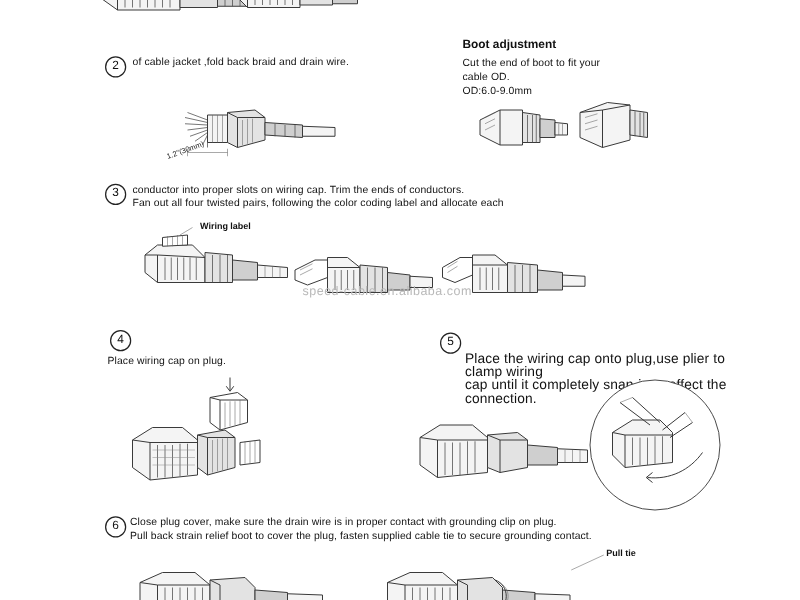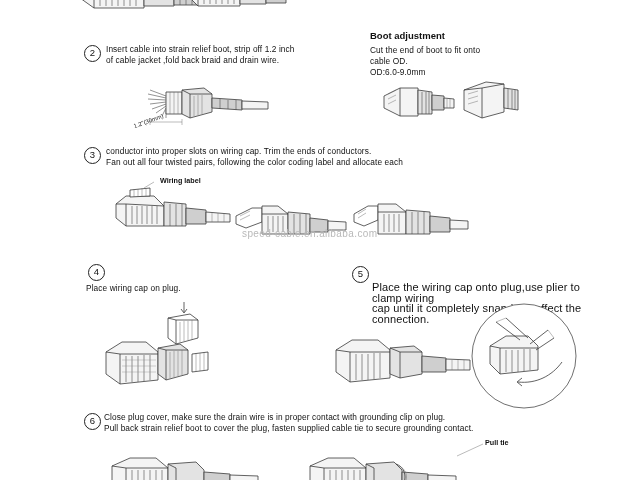--- a/index.html
+++ b/index.html
@@ -103,21 +103,21 @@
       <path class="ln-thin" d="M22 20 L22 32 M28 20 L28 32 M34 20 L34 32 M40 20 L40 32 M46 20 L46 32 M52 20 L52 32"></path>
       <path class="fill-md" d="M58 22 L84 23 L84 32 L58 32 Z"></path>
       <path class="fill-dk" d="M84 24 L104 25 L104 31 L84 31 Z"></path>
     </g>
   </svg>
 
   <div class="abs" style="left:370px; top:30px;">
     <div class="bold-head">Boot adjustment</div>
   </div>
   <div class="abs" style="left:370px; top:45px; width:180px;">
-    <div class="instr">Cut the end of boot to fit onto</div>
+    <div class="instr">Cut the end of boot to fit your</div>
     <div class="instr">cable OD.</div>
     <div class="instr">OD:6.0-9.0mm</div>
   </div>
 
   <svg class="abs" style="left:378px; top:72px;" width="150" height="62">
     <g>
       <path class="fill-lt" d="M6 24 L22 16 L40 16 L40 44 L22 44 L6 36 Z"></path>
       <path class="ln" d="M22 16 L22 44"></path>
       <path class="ln-hair" d="M10 22 L18 18 M10 27 L18 23 M10 32 L18 28"></path>
       <path class="fill-md" d="M40 18 L54 20 L54 42 L40 42 Z"></path>
@@ -131,21 +131,20 @@
       <path class="ln" d="M104 46 L104 16 L86 18"></path>
       <path class="ln" d="M104 16 L126 12"></path>
       <path class="ln-hair" d="M90 22 L100 19 M90 27 L100 24 M90 32 L100 29"></path>
       <path class="fill-md" d="M126 16 L140 18 L140 38 L126 36 Z"></path>
       <path class="ln-thin" d="M130 17 L130 37 M134 18 L134 37 M137 18 L137 37"></path>
     </g>
   </svg>
 
   <div class="abs step-num" style="left:84px; top:45px;">2</div>
   <div class="abs" style="left:106px; top:44px; width:250px;">
-    <div class="instr">Insert cable into strain relief boot, strip off 1.2 inch</div>
     <div class="instr">of cable jacket ,fold back braid and drain wire.</div>
   </div>
 
   <svg class="abs" style="left:120px; top:80px;" width="160" height="60">
     <g>
 
       <path class="ln-thin" d="M46 16 L30 10 M46 18 L28 14 M46 20 L28 19 M46 22 L30 24 M46 24 L32 29 M46 26 L36 33 M46 28 L42 36 M46 30 L46 38"></path>
 
       <path class="fill-lt" d="M46 12 L62 12 L62 34 L46 34 Z"></path>
       <path class="ln-hair" d="M50 12 L50 34 M54 12 L54 34 M58 12 L58 34"></path>

